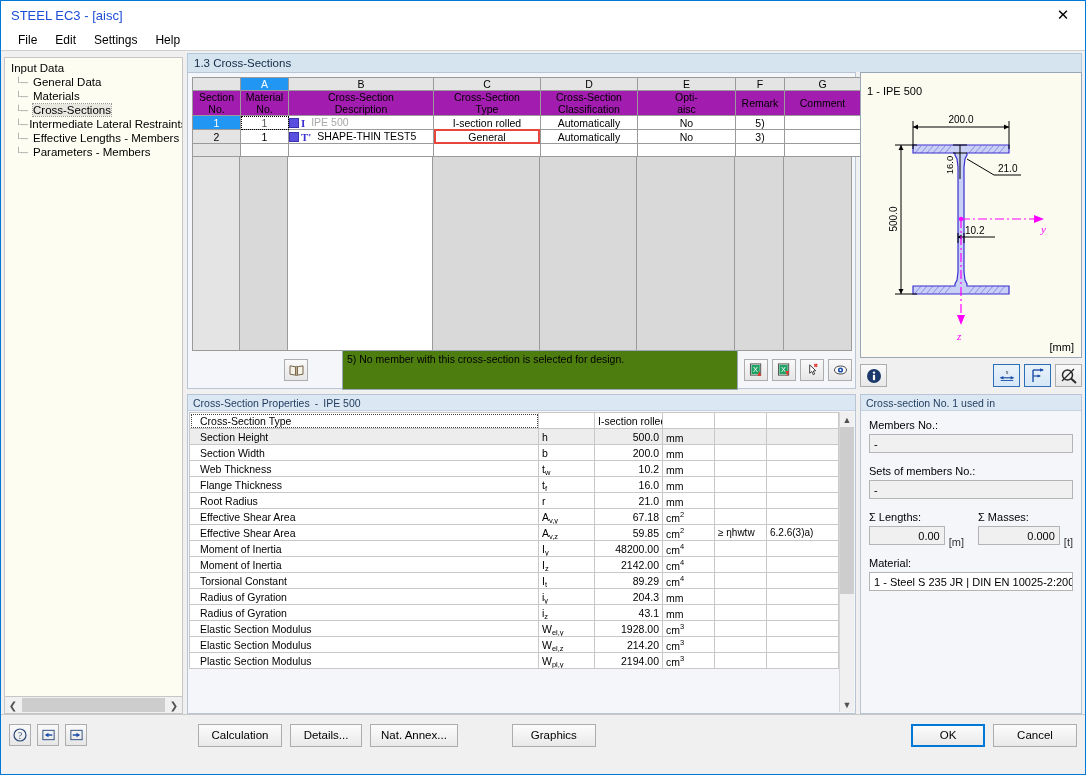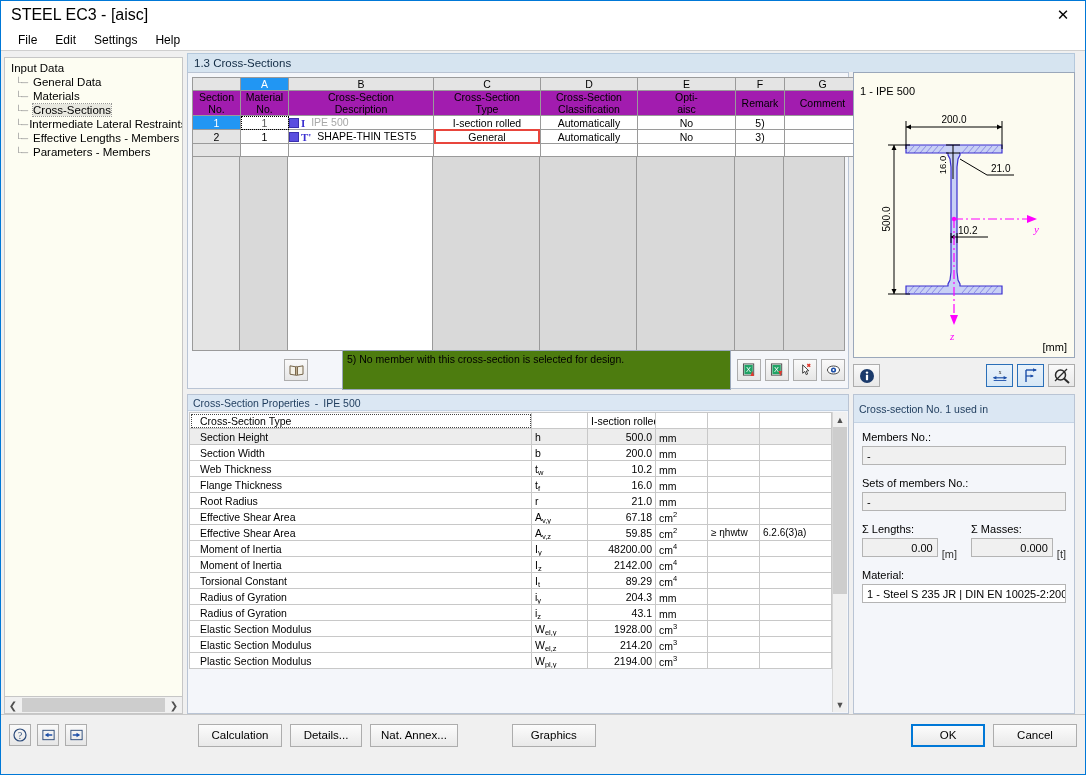--- a/index.html
+++ b/index.html
@@ -18,21 +18,21 @@
     background: #f0f0f0;
     border: 1px solid #0078d7;
     display: flex; flex-direction: column;
   }
   
   .titlebar {
     height: 28px; background: #ffffff;
     display: flex; align-items: center;
     padding: 0 0 0 10px; flex: 0 0 auto;
   }
-  .titlebar .title { font-size: 16px; color: #000000; }
+  .titlebar .title { font-size: 13px; color: #1d4ed8; }
   .titlebar .spacer { flex: 1 1 auto; }
   .close-btn {
     width: 44px; height: 28px;
     display: flex; align-items: center; justify-content: center;
     font-size: 15px; color: #000; cursor: pointer;
   }
   
   .menubar {
     height: 22px; background: #ffffff;
     display: flex; align-items: center;
@@ -98,21 +98,21 @@
     font-size: 10px; color: #505050; cursor: pointer;
   }
   .hscroll .thumb {
     flex: 1 1 auto; height: 14px; background: #cdcdcd; margin: 0 1px;
     cursor: pointer;
   }
   
   .mainpane {
     flex: 1 1 auto; min-width: 0;
     display: flex; flex-direction: column;
-    padding: 2px 10px 0 2px;
+    padding: 2px 3px 0 2px;
   }
   .section-header {
     height: 19px; background: #d6e4f0;
     border: 1px solid #b4c8dc; border-bottom: none;
     display: flex; align-items: center; padding-left: 6px;
     font-size: 11.5px; color: #102a43;
   }
   .upper {
     display: flex; flex: 0 0 auto;
   }
@@ -246,21 +246,21 @@
     position: absolute; left: 0; right: 0; top: 0; height: 62%;
     background: #cdcdcd; cursor: pointer;
   }
   
   .infopane {
     width: 222px; flex: 0 0 222px; margin-left: 4px;
     border: 1px solid #b9c4d4; background: #f4f6fa;
     display: flex; flex-direction: column;
   }
   .info-hdr {
-    height: 28px; background: #dbe7f3; display: flex; align-items: center;
+    height: 16px; background: #dbe7f3; display: flex; align-items: center;
     padding-left: 5px; font-size: 10.5px; color: #1d3b5c;
     border-bottom: 1px solid #c4d3e4;
   }
   .info-body { padding: 8px 8px 0 8px; font-size: 11px; }
   .info-body .lbl { margin-bottom: 3px; }
   .ro-field {
     height: 19px; background: #f0f0f0; border: 1px solid #b4b4b4;
     display: flex; align-items: center; padding: 0 4px;
     font-size: 11px; margin-bottom: 12px; overflow: hidden; white-space: nowrap;
   }

